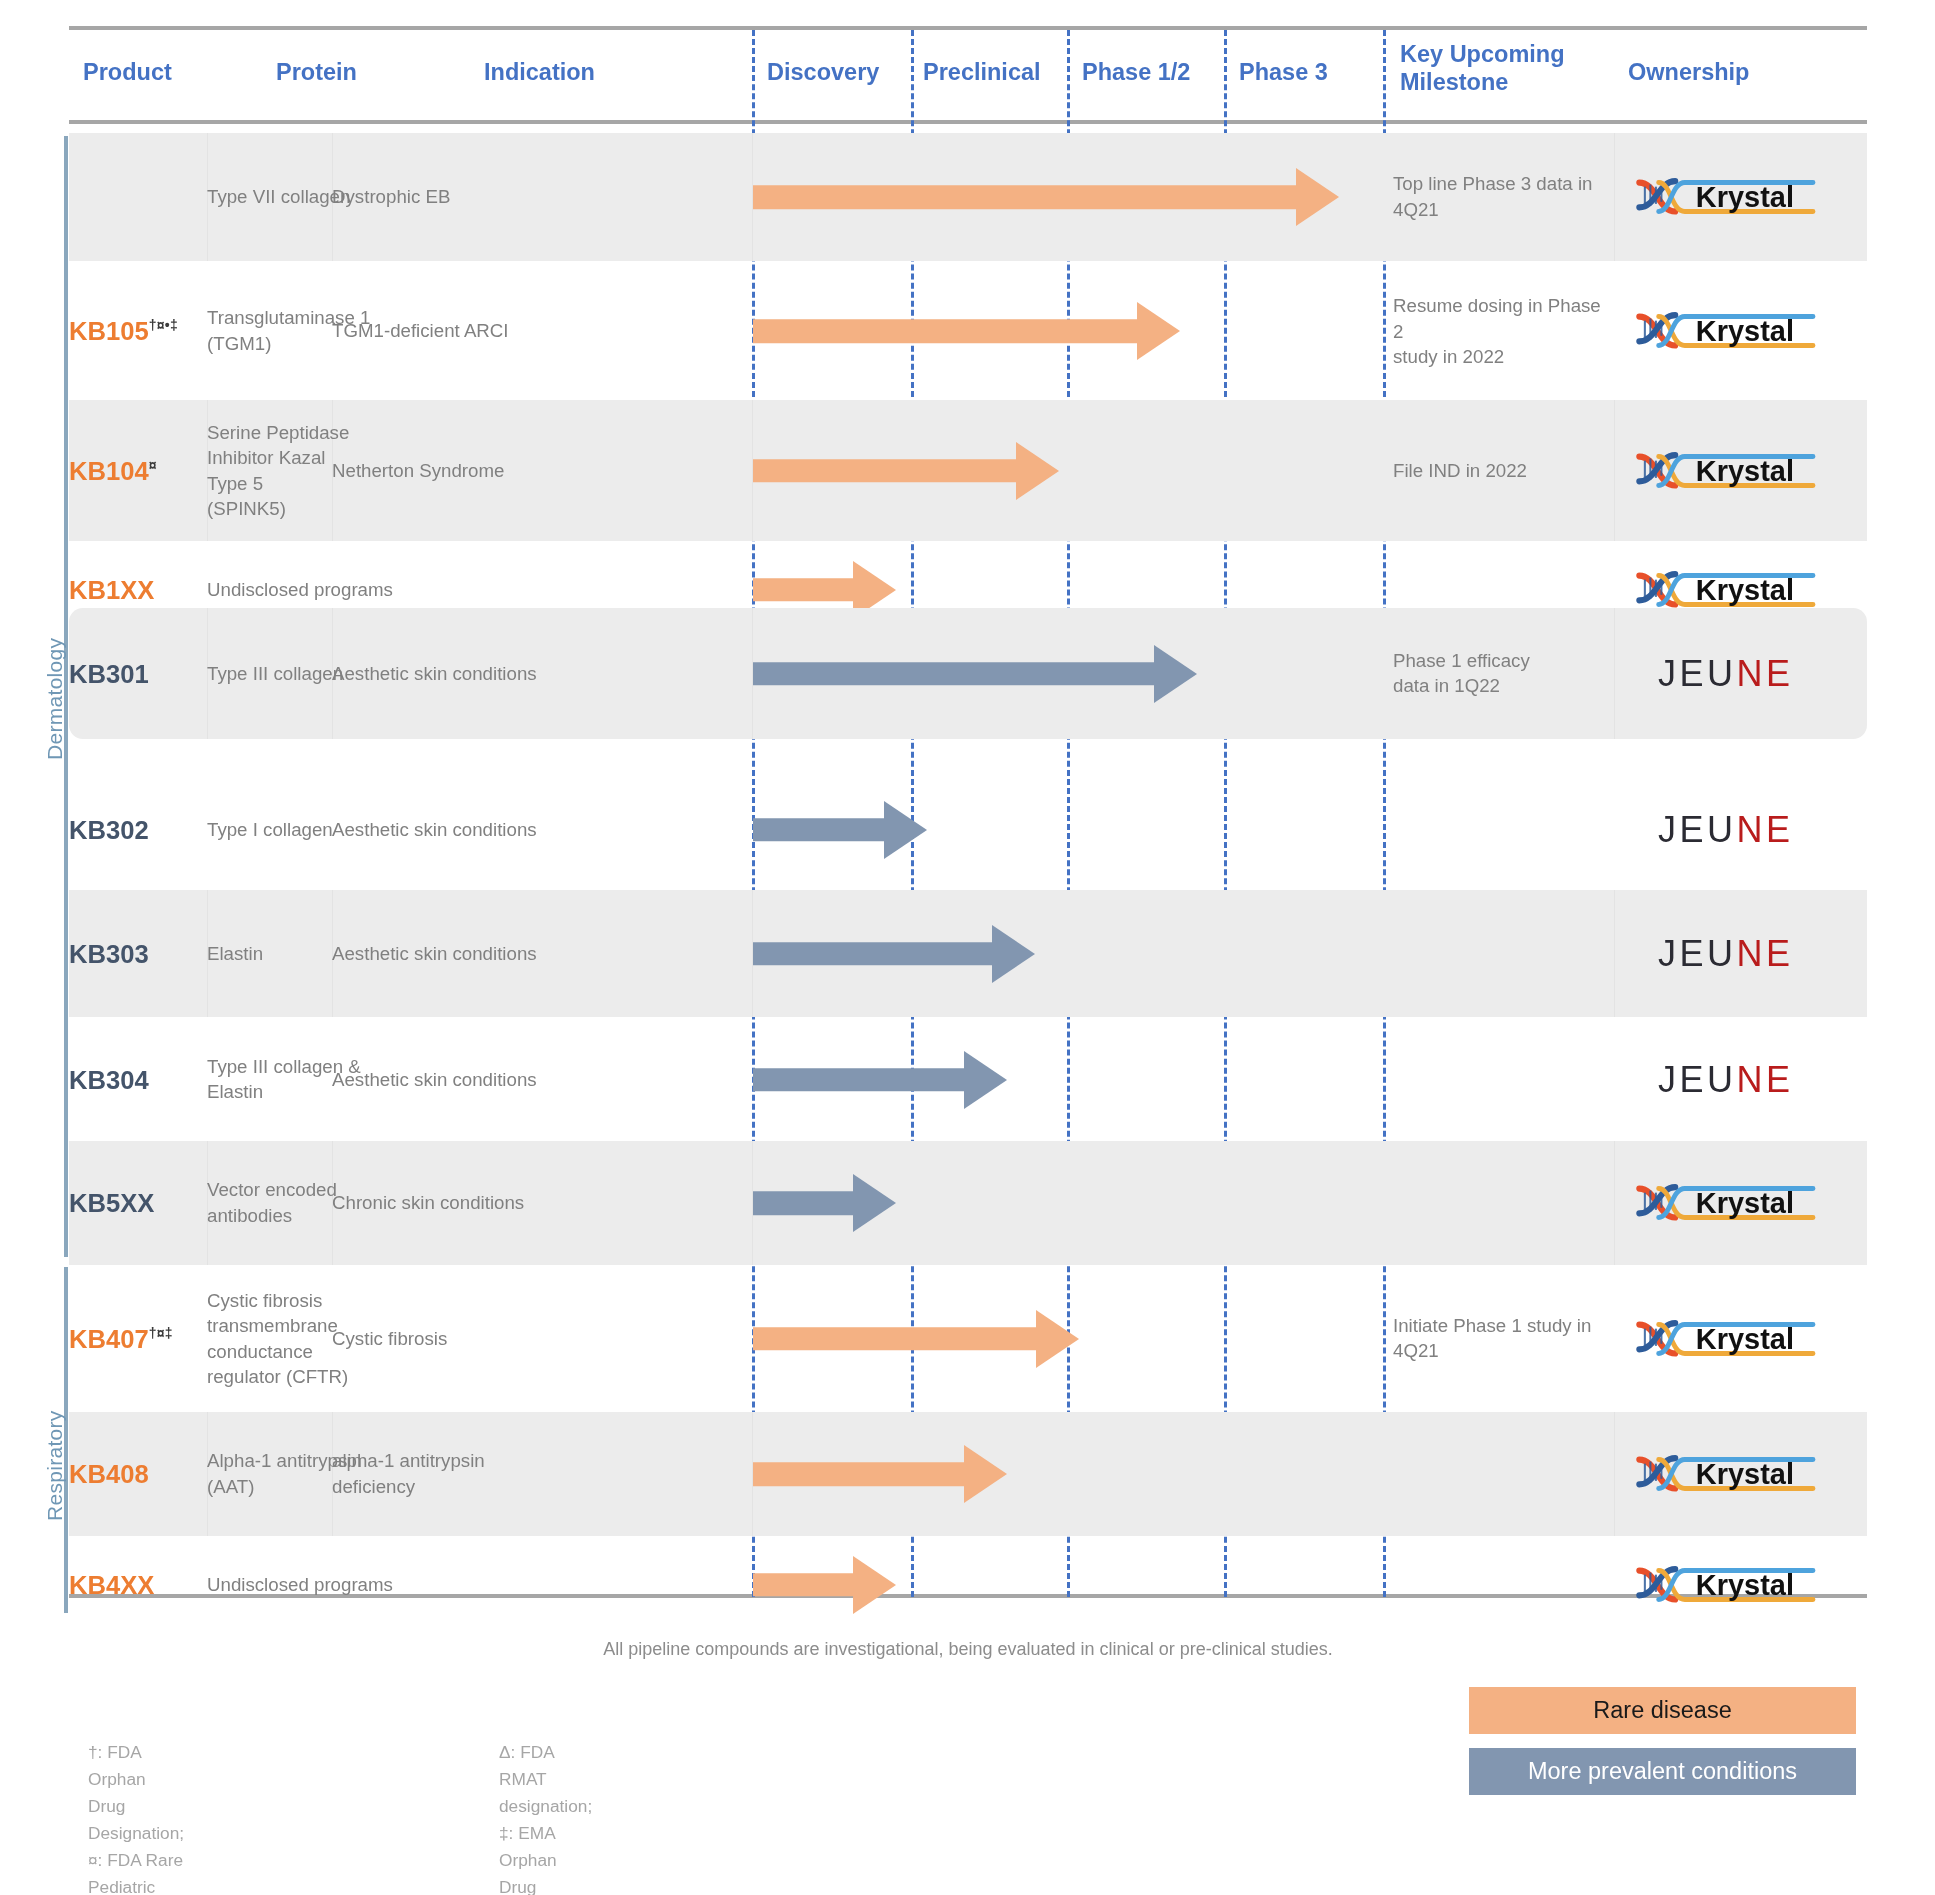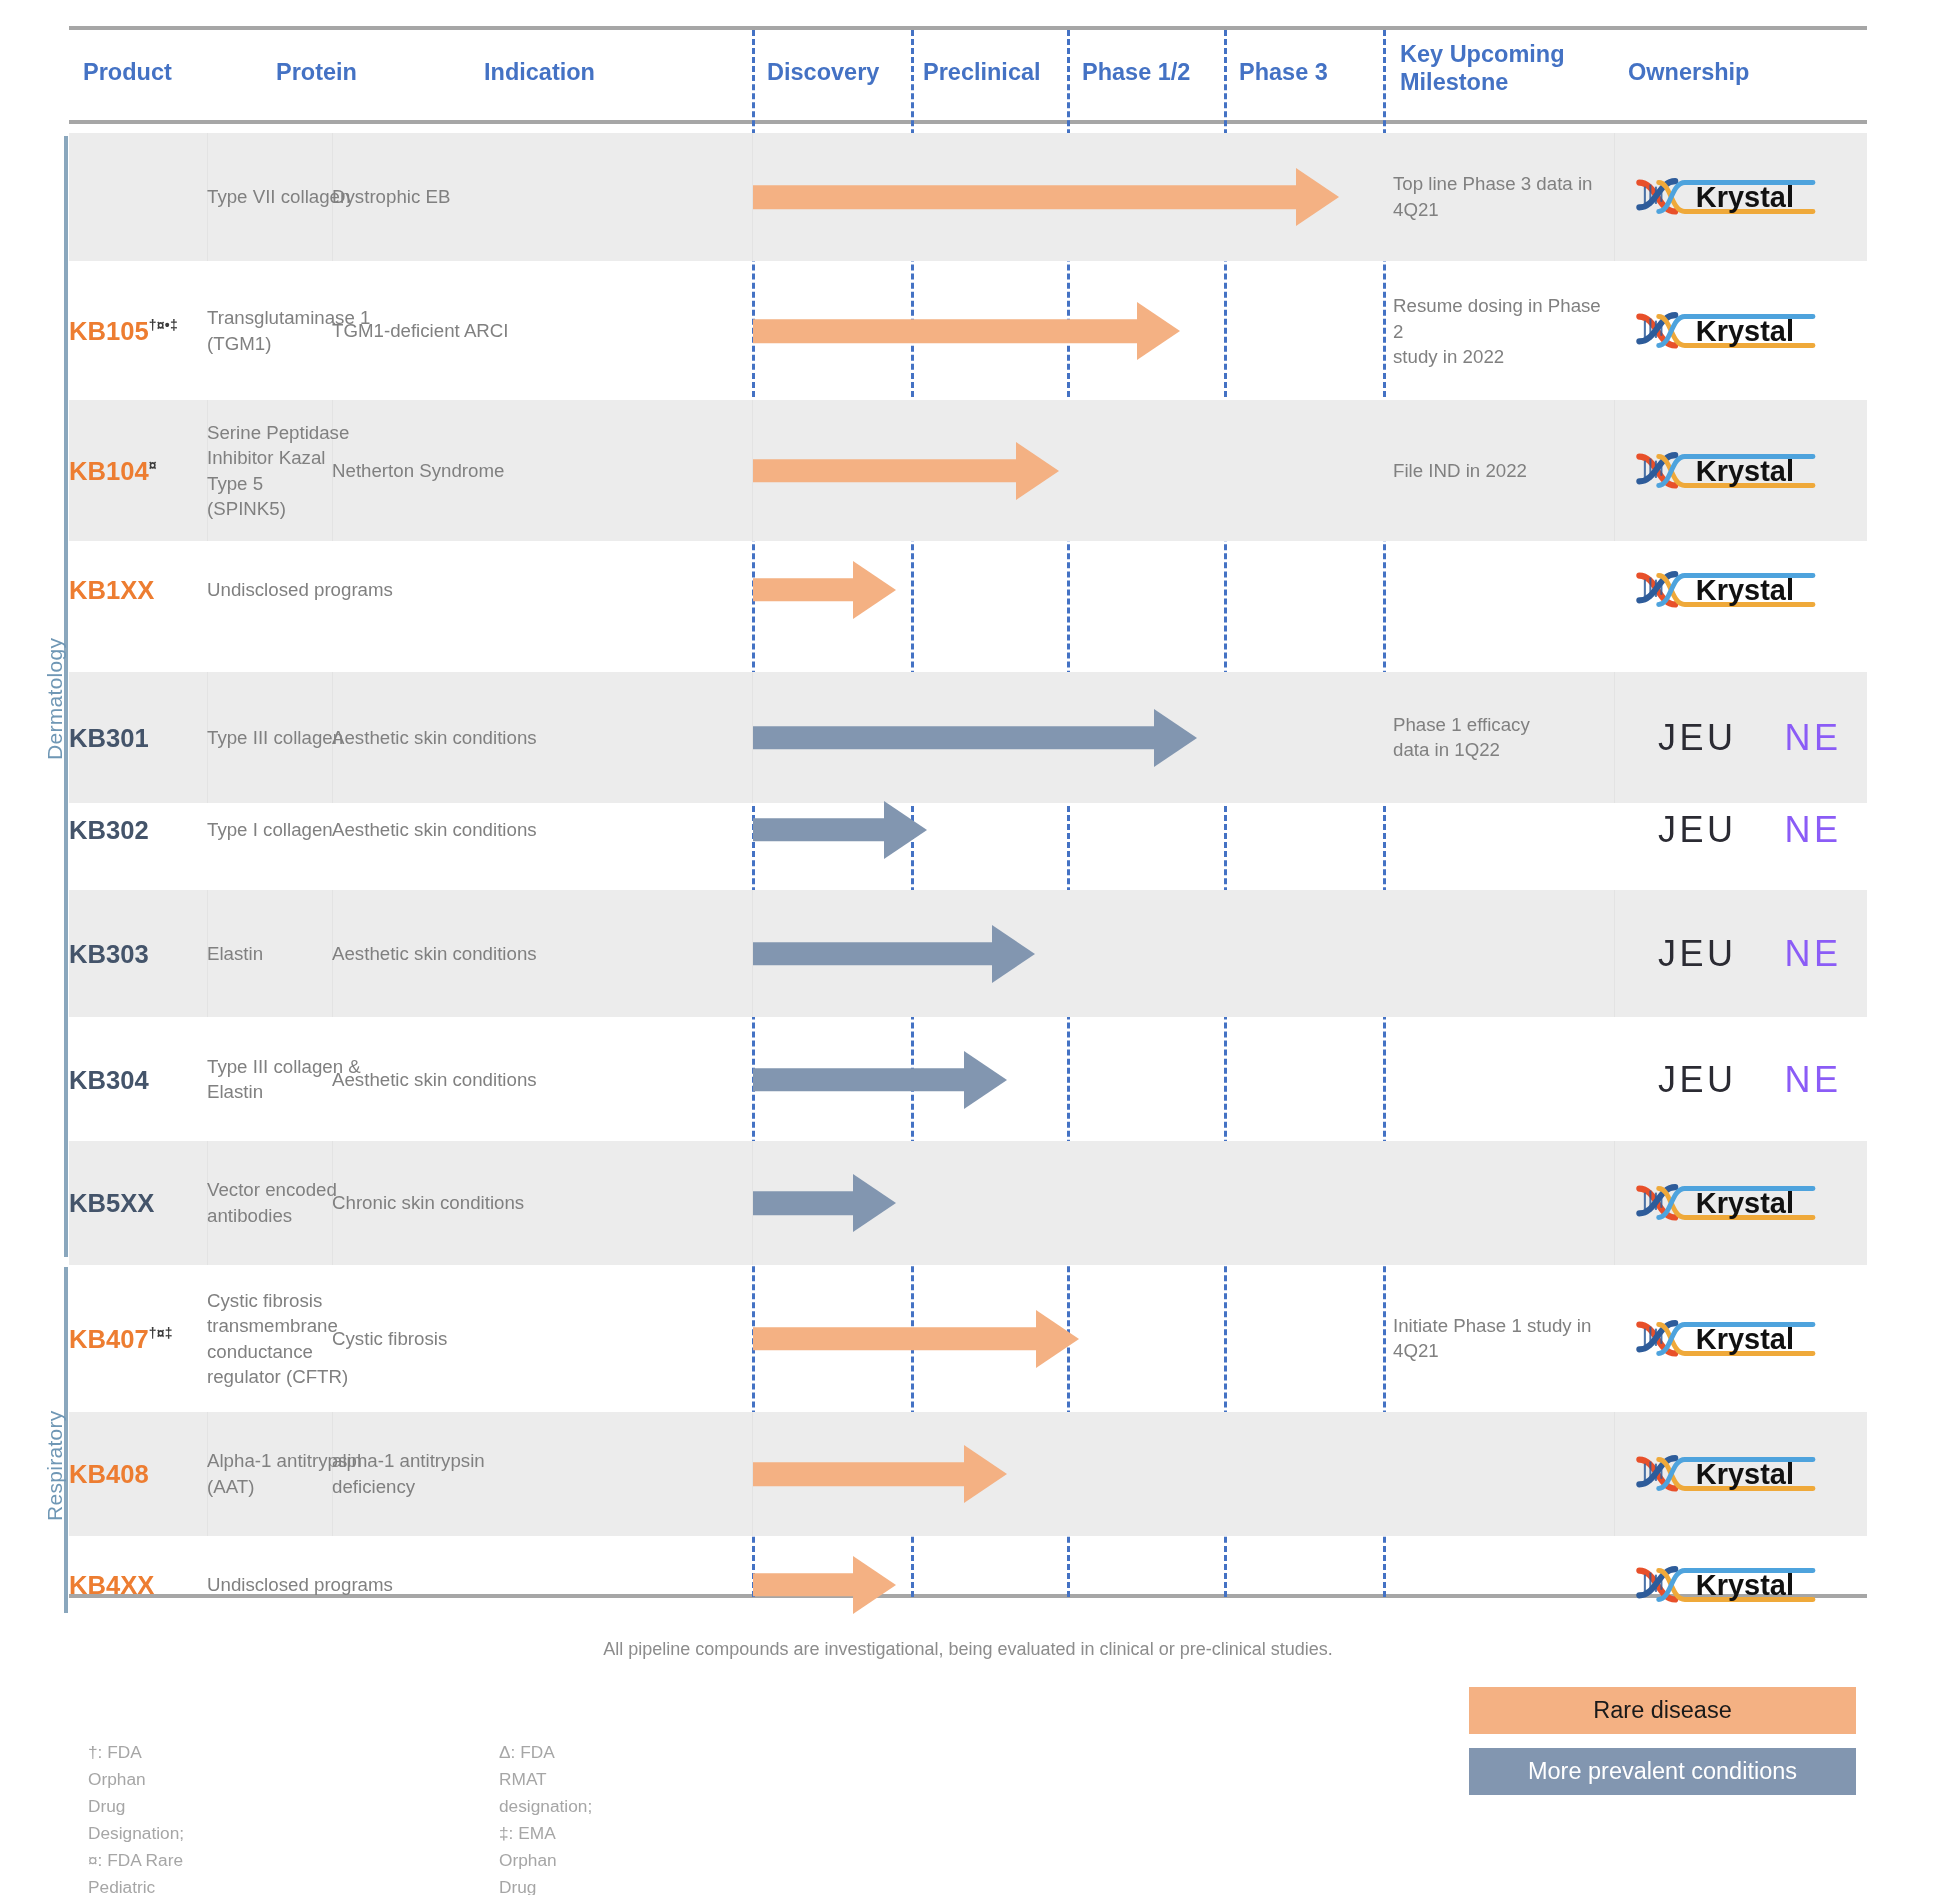--- a/index.html
+++ b/index.html
@@ -95,21 +95,21 @@
   .arrow.prev .shaft { background: #8296b0; }
   .arrow.prev .head { border-left: 43px solid #8296b0; }
 
   
   .logo-krystal { position: absolute; top: 50%; transform: translateY(-50%); left: 12.4px; width: 181px; height: 51px; }
   .logo-jeune   { position: absolute; top: 50%; transform: translateY(-50%); left: 35px; }
   .jeune-text {
     font-size: 36px; letter-spacing: 3.5px; font-weight: 400;
   }
   .jeune-dark { color: #2b2b33; }
-  .jeune-blue { color: #8b5cf6; margin-left: 48px; }
+  .jeune-blue { color: #b91c1c; }
 
   
   .caption {
     position: absolute; top: 1639px; left: 0; width: 1936px;
     text-align: center; color: #8c8c8c; font-size: 18px;
   }
   .notes { position: absolute; left: 88px; top: 1739px; }
   .notes-col { position: absolute; top: 0; color: #a6a6a6; font-size: 17.3px; line-height: 27px; }
 
   .legend-box {
@@ -351,21 +351,21 @@
         <line x1="30" y1="22" x2="30" y2="47"></line>
         <line x1="38" y1="26" x2="38" y2="44"></line>
       </g>
       <path d="M34 16 C52 16 52 58 72 58 L258 58" fill="none" stroke="#efa93a" stroke-width="7" stroke-linecap="round"></path>
       <path d="M34 58 C52 58 52 16 72 16 L258 16" fill="none" stroke="#4ea3dd" stroke-width="7" stroke-linecap="round"></path>
       <text x="88" y="52" font-family="Liberation Sans, sans-serif" font-size="42" font-weight="bold" fill="#111">Krystal</text>
     </svg>
   </span>
         </div>
       </div>
-      <div class="row alt" style="top: 672px; height: 131px;">
+      <div class="row alt" style="top: 608px; height: 131px; border-radius: 14px;">
         <div class="vsep" style="left:138px;"></div>
         <div class="vsep" style="left:263px;"></div>
         <div class="vsep" style="left:683px;"></div>
         <div class="vsep" style="left:1545px;"></div>
         <div class="cell" style="left:0px;width:138px;">
              <div class="cell-inner">
                <div class="product blue">KB301</div>
              </div>
            </div>
         <div class="cell" style="left:138px;width:256px;">

